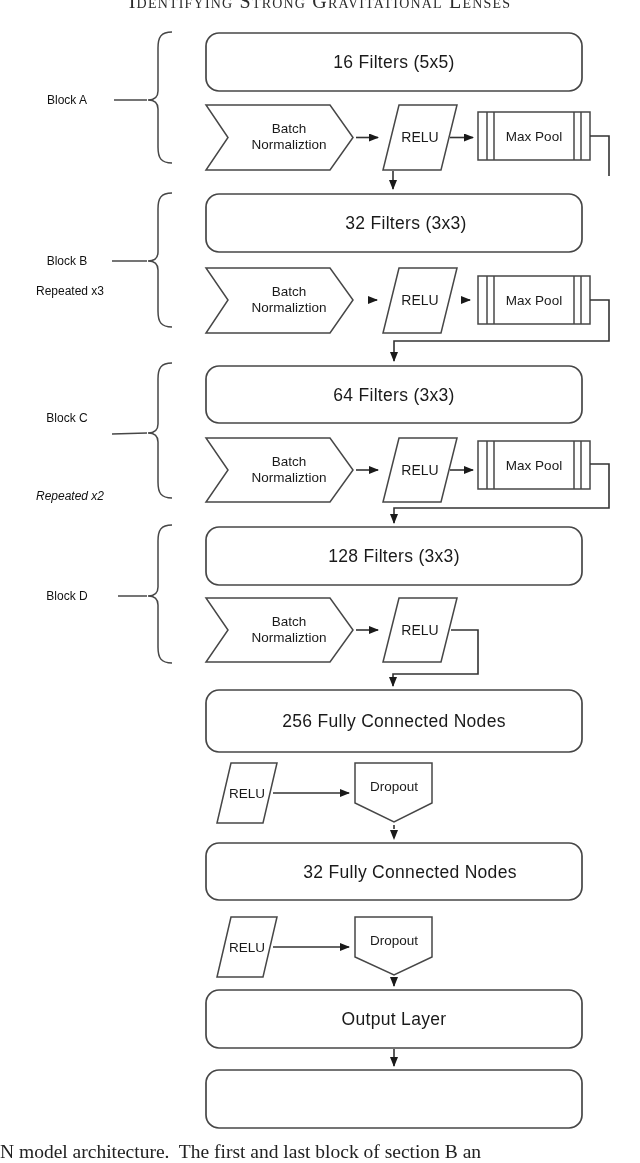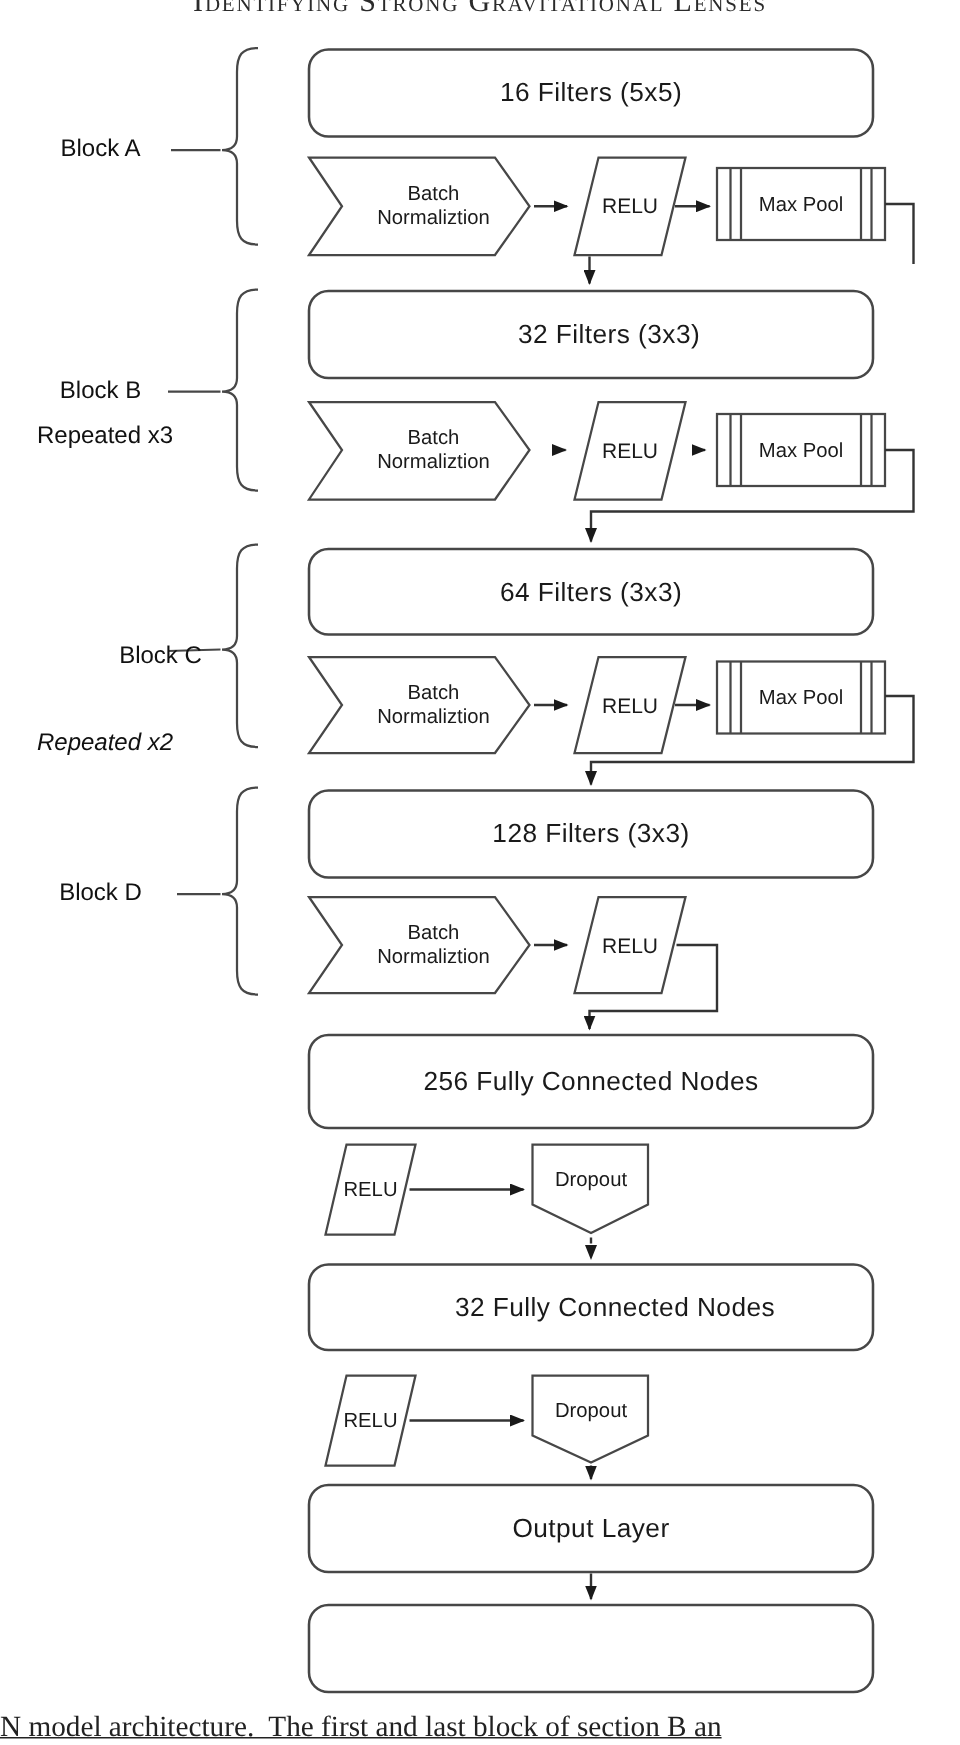--- a/index.html
+++ b/index.html
@@ -9,31 +9,30 @@
   }
   .fig-svg{position:absolute;left:0;top:0;}
   .lbl{
     position:absolute;transform:translate(-50%,-50%);
     text-align:center;white-space:nowrap;color:#1a1a1a;
     font-family:"Liberation Sans",sans-serif;
   }
   .box-lbl{font-size:17.5px;letter-spacing:.3px;}
   .shape-lbl{font-size:13.5px;}
   .bn-lbl{font-size:13.5px;line-height:16px;}
-  .side-lbl{font-size:16px;color:#111;}
+  .side-lbl{font-size:12px;color:#111;}
   .running-head{
     position:absolute;top:-10px;left:50%;transform:translateX(-50%);
     font-family:"Liberation Serif",serif;font-variant:small-caps;
     font-size:20px;letter-spacing:1.2px;color:#2b2b2b;white-space:nowrap;
   }
   .caption{
     position:absolute;top:1141px;left:0;
     font-family:"Liberation Serif",serif;font-size:19.5px;color:#222;
     white-space:pre;
-    text-decoration:underline;
   }
 </style>
 </head>
 <body>
 
 <div class="page">
 
   <div class="running-head">Identifying Strong Gravitational Lenses</div>
 
   <svg class="fig-svg" width="640" height="1163" viewBox="0 0 640 1163">
@@ -137,21 +136,21 @@
       <line x1="273" y1="947" x2="349" y2="947" marker-end="url(#arr)"></line>
       <line x1="394" y1="977" x2="394" y2="986" stroke-dasharray="4 3" marker-end="url(#arr)"></line>
 
       <line x1="394" y1="1049" x2="394" y2="1066" marker-end="url(#arr)"></line>
     </g>
   </svg>
 
   <div class="lbl side-lbl" style="left:67px;top:100px;">Block A</div>
   <div class="lbl side-lbl" style="left:67px;top:261px;">Block B</div>
   <div class="lbl side-lbl" style="left:70px;top:291px;">Repeated x3</div>
-  <div class="lbl side-lbl" style="left:67px;top:438px;margin-left:40px;">Block C</div>
+  <div class="lbl side-lbl" style="left:67px;top:418px;">Block C</div>
   <div class="lbl side-lbl" style="left:70px;top:496px;font-style:italic;">Repeated x2</div>
   <div class="lbl side-lbl" style="left:67px;top:596px;">Block D</div>
 
   <div class="lbl box-lbl" style="left:394px;top:62px;">16 Filters (5x5)</div>
   <div class="lbl box-lbl" style="left:394px;top:223px;margin-left:12px;">32 Filters (3x3)</div>
   <div class="lbl box-lbl" style="left:394px;top:395px;">64 Filters (3x3)</div>
   <div class="lbl box-lbl" style="left:394px;top:556px;">128 Filters (3x3)</div>
   <div class="lbl box-lbl" style="left:394px;top:721px;">256 Fully Connected Nodes</div>
   <div class="lbl box-lbl" style="left:394px;top:872px;margin-left:16px;">32 Fully Connected Nodes</div>
   <div class="lbl box-lbl" style="left:394px;top:1019px;">Output Layer</div>

